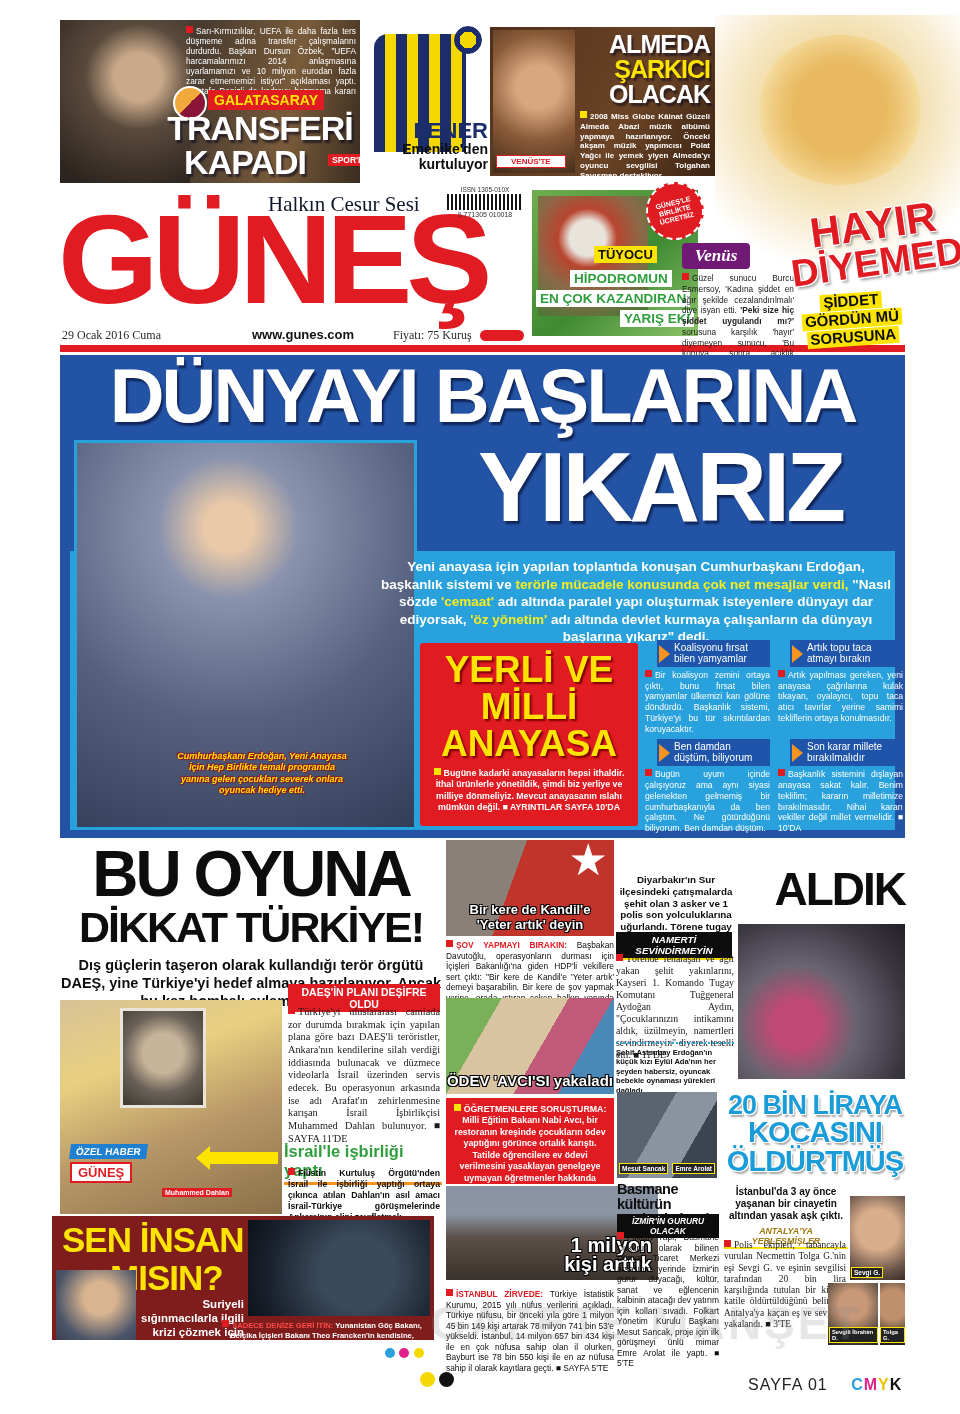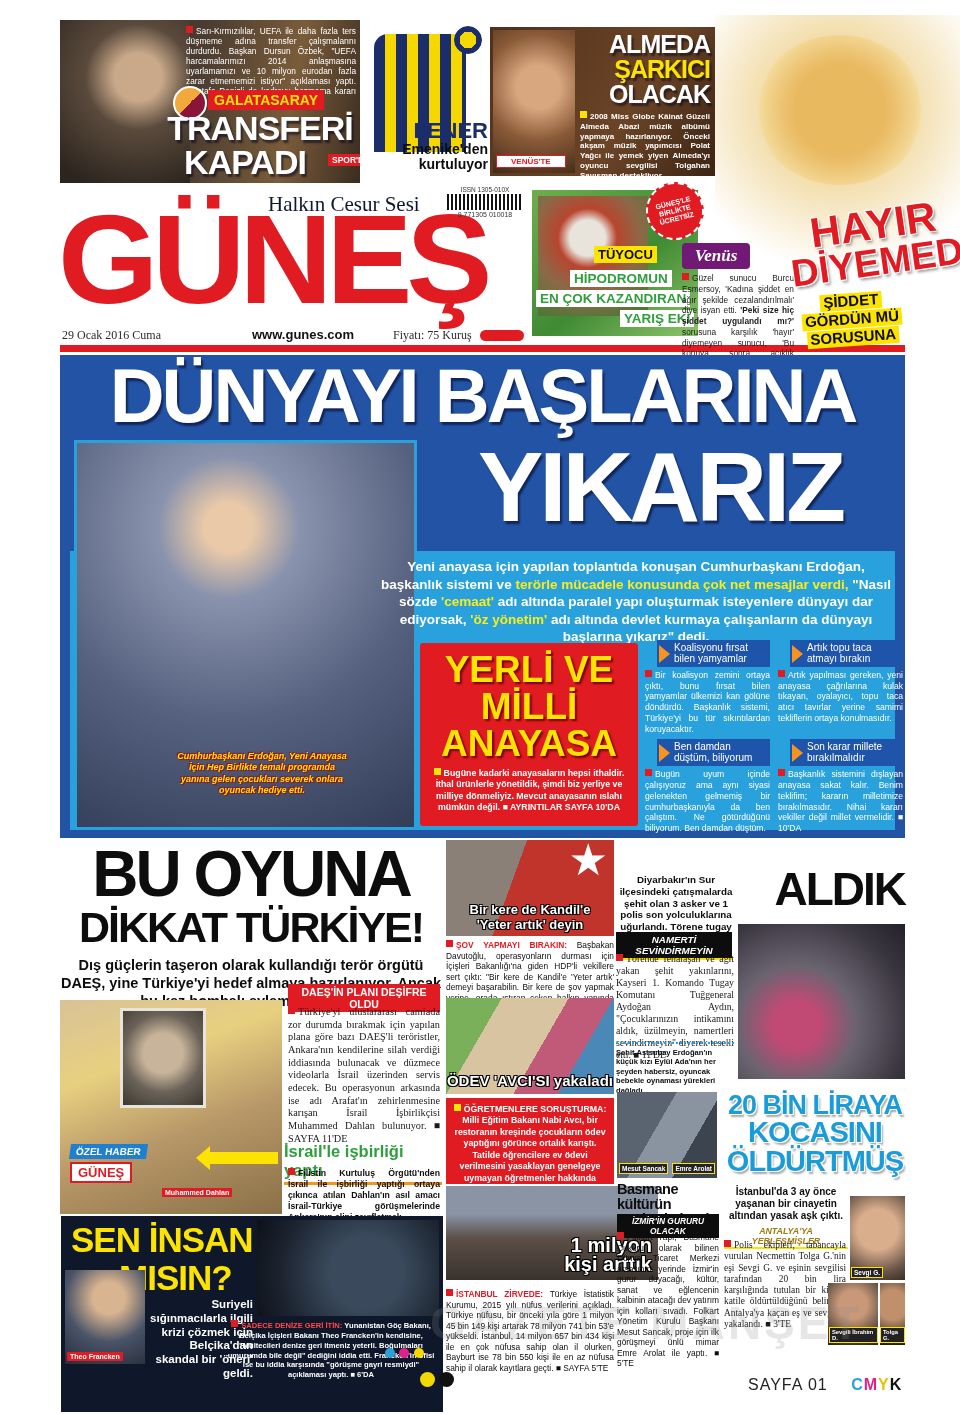--- a/index.html
+++ b/index.html
@@ -173,21 +173,21 @@
 
   <div class="abs redbadge c" style="left:288px;top:984px;width:146px;font-size:10.5px;padding:2px 3px;">DAEŞ'İN PLANI DEŞİFRE OLDU</div>
   <div class="abs serif j" style="left:288px;top:1006px;width:152px;font-size:10.3px;line-height:1.23;color:#1a1a1a;">
     <span class="sq"></span><span>Türkiye'yi uluslararası camiada zor durumda bırakmak için yapılan plana göre bazı DAEŞ'li teröristler, Ankara'nın kendilerine silah verdiği iddiasında bulunacak ve düzmece videolarla İsrail üzerinden servis edecek. Bu operasyonun arkasında ise adı Arafat'ın zehirlenmesine karışan İsrail İşbirlikçisi Muhammed Dahlan bulunuyor. ■ SAYFA 11'DE</span>
   </div>
   <div class="abs b" style="left:284px;top:1142px;width:158px;font-size:16.5px;color:#2f9e3d;border-bottom:3px solid #f7941d;padding-bottom:2px;">İsrail'le işbirliği yaptı</div>
   <div class="abs b j" style="left:288px;top:1168px;width:152px;font-size:8.7px;line-height:1.25;color:#0d0d0d;">
     <span class="sq"></span><span>Filistin Kurtuluş Örgütü'nden İsrail ile işbirliği yaptığı ortaya çıkınca atılan Dahlan'ın asıl amacı İsrail-Türkiye görüşmelerinde Ankara'nın elini zayıflatmak.</span>
   </div>
 
-  <div class="abs" style="left:61px;top:1216px;width:382px;height:196px;background:#0f172a;overflow:hidden;">
+  <div class="abs" style="left:52px;top:1216px;width:382px;height:124px;background:#7f1d1d;overflow:hidden;">
     <div style="position:absolute;left:10px;top:4px;font-size:35px;font-weight:900;color:#fde400;letter-spacing:-1px;">SEN İNSAN</div>
     <div style="position:absolute;left:58px;top:42px;font-size:35px;font-weight:900;color:#fde400;letter-spacing:-1px;">MISIN?</div>
     <div class="abs" style="left:4px;top:54px;width:80px;height:94px;background:radial-gradient(circle at 55% 30%,#d9b490 0 20%,#4a5468 55%,#262c3a 100%);">
       <div class="abs photo-label" style="left:2px;bottom:3px;">Theo Francken</div>
     </div>
     <div class="abs b r w" style="left:88px;top:82px;width:104px;font-size:11.5px;line-height:1.2;">Suriyeli sığınmacılarla ilgili krizi çözmek için Belçika'dan skandal bir 'öneri' geldi.</div>
     <div class="abs" style="left:196px;top:4px;width:182px;height:96px;background:radial-gradient(circle at 60% 55%,#3a4a5c 0 30%,#1c2430 70%,#0d1118 100%);"></div>
     <div class="abs c b" style="left:162px;top:104px;width:216px;font-size:7.6px;line-height:1.3;color:#fff;">
       <span class="sq"></span><span style="color:#ff4a4a;">SADECE DENİZE GERİ İTİN:</span><span> Yunanistan Göç Bakanı, Belçika İçişleri Bakanı Theo Francken'in kendisine, "Mültecileri denize geri itmeniz yeterli. Boğulmaları umurumda bile değil" dediğini iddia etti. Francken'in ofisi ise bu iddia karşısında "görüşme gayri resmiydi" açıklaması yaptı. ■ 6'DA</span>
     </div>

